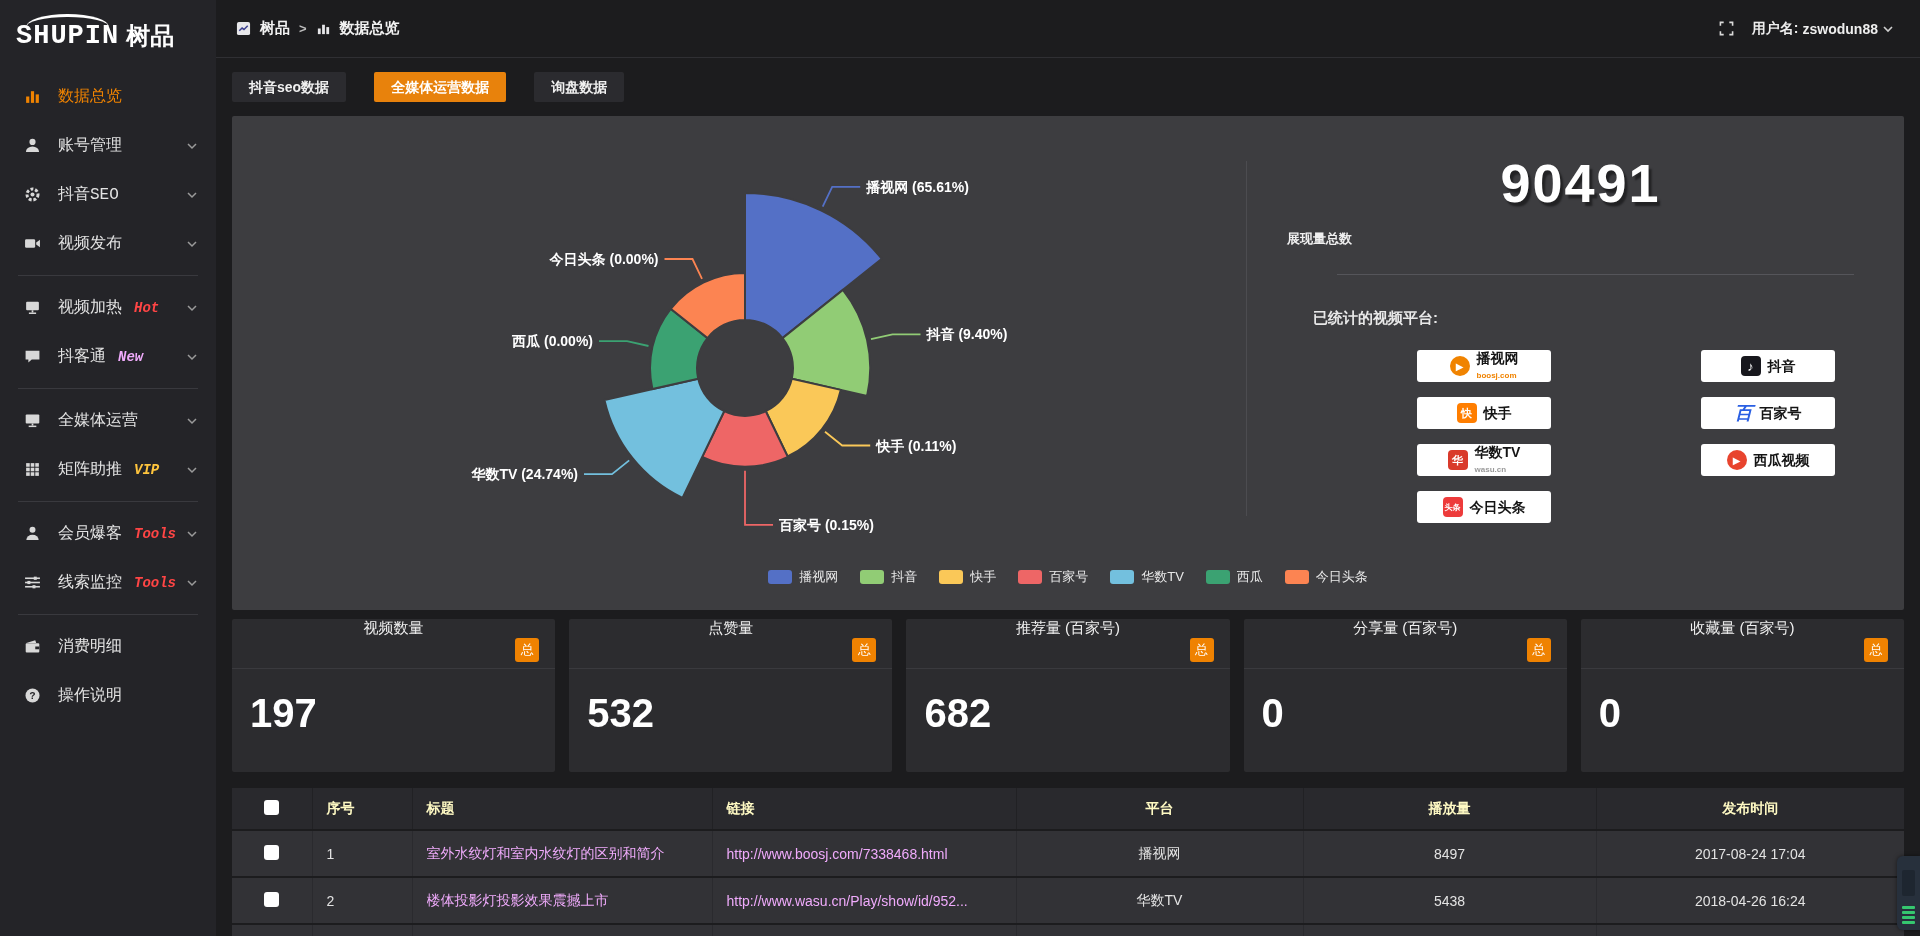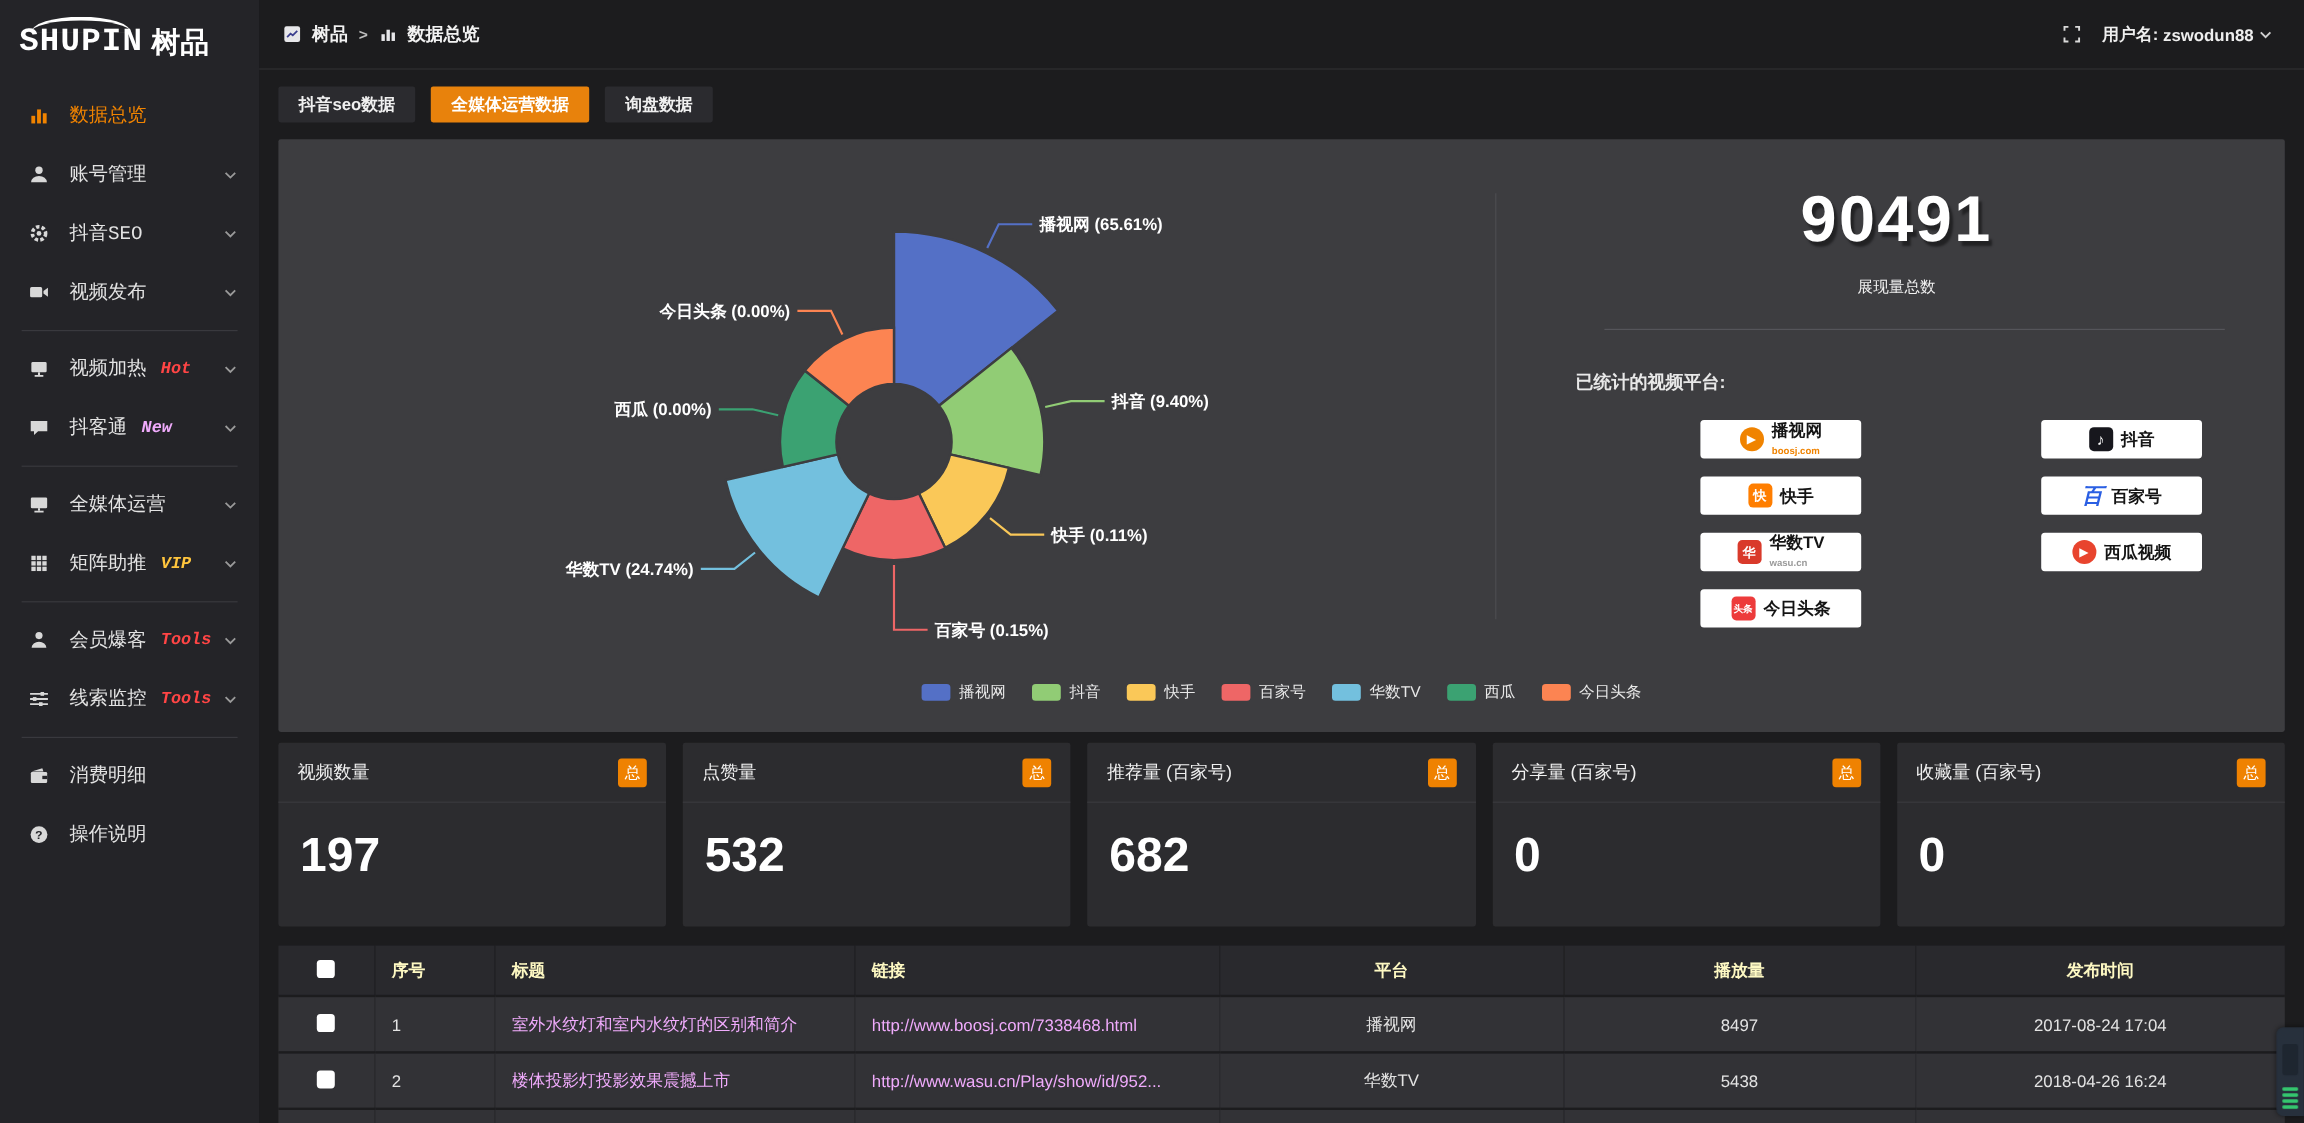--- a/index.html
+++ b/index.html
@@ -30,53 +30,53 @@
     border-bottom:1px solid #2f2f33; }
   .breadcrumb { display:flex; align-items:center; gap:9px; font-size:15px; font-weight:bold; color:#f2f2f2; }
   .bc-sep { color:#bdbdbd; font-size:13px; }
   .bc-icon { display:flex; color:#e6e6e9; }
   .topbar-right { margin-left:auto; display:flex; align-items:center; gap:18px; font-size:14px; color:#eee; }
   .fs-icon { display:flex; color:#d9d9d9; cursor:pointer; }
   .user-chip { display:flex; align-items:center; gap:4px; cursor:pointer; font-weight:bold; }
   .user-chip .chev { display:flex; color:#cfcfcf; }
   .content { padding:14px 16px 0 16px; }
   
-  .tabs { display:flex; gap:13px; margin-bottom:14px; }
+  .tabs { display:flex; gap:28px; margin-bottom:14px; }
   .tab { padding:0 17px; height:30px; line-height:30px; background:#2b2b2f; color:#f0f0f0;
     font-size:14px; font-weight:bold; cursor:pointer; border-radius:2px; }
   .tab.active { background:#e8820c; color:#fff; }
   
   .chart-panel { position:relative; height:494px; background:#3d3d40; margin-bottom:9px; border-radius:2px; }
   svg.rose { position:absolute; left:0; top:0; }
   .v-divider { position:absolute; left:1014px; top:45px; height:355px; width:1px; background:#4c4c50; }
   .chart-right { position:absolute; left:1015px; top:0; right:0; height:100%; padding:36px 30px 12px 40px; }
   .big-number { font-size:54px; font-weight:800; text-align:center; color:#fff; letter-spacing:2px;
     text-shadow:3px 4px 2px rgba(0,0,0,0.45); }
-  .big-label { text-align:center; font-size:13px; font-weight:normal; margin-top:16px; color:#f0f0f0; }
+  .big-label { text-align:left; font-size:13px; font-weight:bold; margin-top:16px; color:#f0f0f0; }
   .cr-divider { height:1px; background:#55555a; margin:26px 20px 0 50px; }
   .platforms-title { margin-top:34px; font-size:15px; font-weight:bold; padding-left:26px; }
   .platforms { display:flex; gap:150px; margin-top:22px; padding-left:130px; }
   .pcol { display:flex; flex-direction:column; gap:15px; }
   .pbadge { width:134px; height:32px; background:#fff; border-radius:3px; display:flex; align-items:center;
     justify-content:center; gap:7px; color:#141414; }
   .pb-name { font-size:14px; font-weight:bold; line-height:1.05; }
   .pb-sub { font-size:8px; font-weight:bold; }
   .g-circle,.g-square { width:20px; height:20px; min-width:20px; border-radius:50%; color:#fff; display:flex;
     align-items:center; justify-content:center; font-size:10px; font-weight:bold; }
   .g-square { border-radius:4px; }
   .g-blue-letter { font-size:18px; font-weight:800; font-style:italic; }
   .legend { position:absolute; left:0; width:100%; top:452px; display:flex; justify-content:center;
     gap:22px; align-items:center; }
   .legend-item { display:flex; align-items:center; gap:7px; cursor:pointer; }
   .legend-swatch { width:24px; height:14px; border-radius:3px; }
   .legend-label { font-size:13px; color:#e8e8e8; }
   
   .stat-row { display:flex; gap:14px; margin-bottom:16px; }
   .stat-card { flex:1; background:#2c2c2f; height:153px; border-radius:2px; }
-  .sc-head { height:50px; display:flex; align-items:center; padding:0 16px; border-bottom:1px solid #3a3a3e; }
+  .sc-head { height:50px; display:flex; align-items:center; padding:0 16px; border-bottom:1px solid #3a3a3e;flex-direction:column; }
   .sc-label { font-size:15px; color:#f0f0f0; }
   .sc-badge { margin-left:auto; width:24px; height:24px; background:#ef8201; color:#fff; font-size:13px;
     border-radius:3px; display:flex; align-items:center; justify-content:center; }
   .sc-value { padding:22px 18px 0; font-size:40px; font-weight:bold; color:#fff; }
   
   table.data-table { width:1672px; border-collapse:collapse; table-layout:fixed; }
   .data-table th { height:42px; background:#29292d; font-size:14px; font-weight:bold; color:#fef9c3;
     border-right:1px solid #212124; border-bottom:2px solid #1c1c1e; }
   .data-table td { height:47px; background:#323236; font-size:14px; color:#e3e3e3;
     border-right:1px solid #2a2a2e; border-bottom:2px solid #1c1c1e; }

